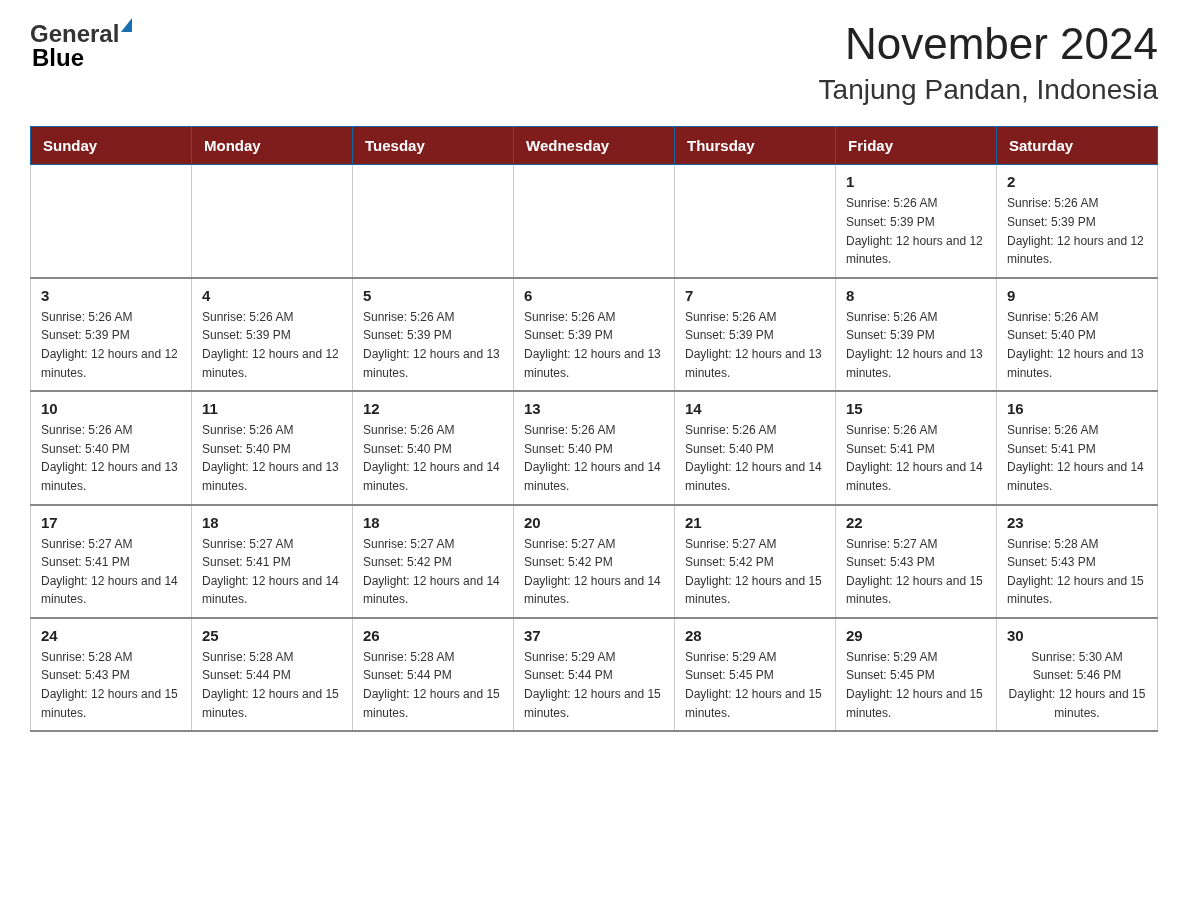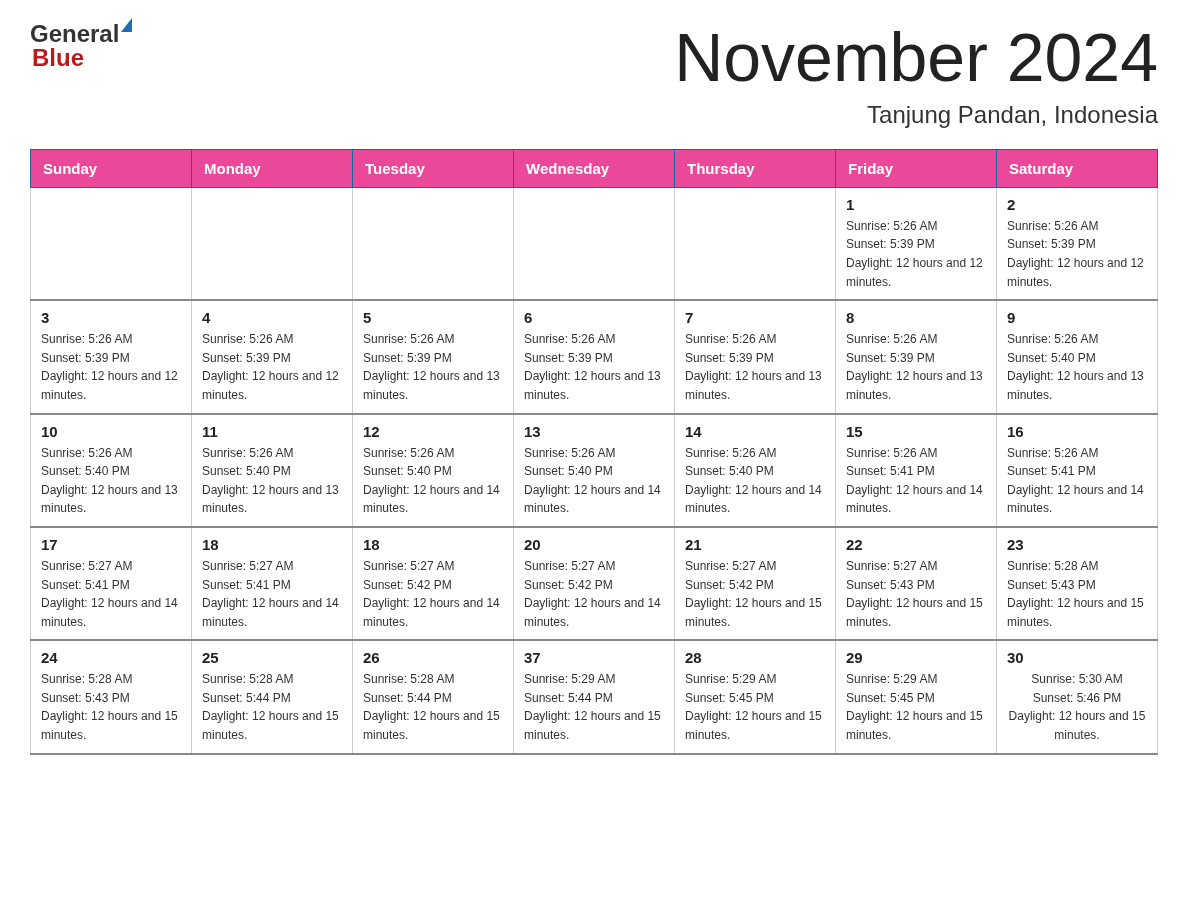--- a/index.html
+++ b/index.html
@@ -22,40 +22,40 @@
       display: flex;
       flex-direction: column;
       align-items: flex-start;
     }
 
     .title-block {
       text-align: right;
     }
 
     .month-title {
-      font-size: 68px;
+      font-size: 44px;
       font-weight: normal;
       color: #222;
       line-height: 1.1;
     }
 
     .location-title {
-      font-size: 24px;
+      font-size: 28px;
       color: #333;
       margin-top: 6px;
     }
 
     .calendar {
       width: 100%;
       border-collapse: collapse;
       border: 1px solid #999;
     }
 
     .calendar thead tr th {
-      background-color: #ec4899;
+      background-color: #7f1d1d;
       color: #fff;
       font-size: 15px;
       font-weight: bold;
       padding: 10px 12px;
       text-align: left;
       border: 1px solid #1565a0;
     }
 
     .calendar tbody tr {
       border-bottom: 2px solid #888;
@@ -92,21 +92,21 @@
   </style>
 </head>
 <body>
 
 <div class="header">
   <div class="logo">
     <div style="display:flex; font-size:24px; font-weight:bold; color:#333;">
       <span style="color:#333;">General</span>
       <span style="display:inline-block; margin-left:2px; width:0; height:0; border-left:11px solid transparent; border-bottom:14px solid #1a6fb3; vertical-align:middle; position:relative; top:-2px;"></span>
     </div>
-    <div style="font-size:24px; font-weight:bold; color:#b91c1c; margin-top:-4px; margin-left:2px;text-align:right;">Blue</div>
+    <div style="font-size:24px; font-weight:bold; color:#000000; margin-top:-4px; margin-left:2px;text-align:right;">Blue</div>
   </div>
 
   <div class="title-block">
     <div class="month-title">November 2024</div>
     <div class="location-title">Tanjung Pandan, Indonesia</div>
   </div>
 </div>
 
 <table class="calendar">
   <thead>

